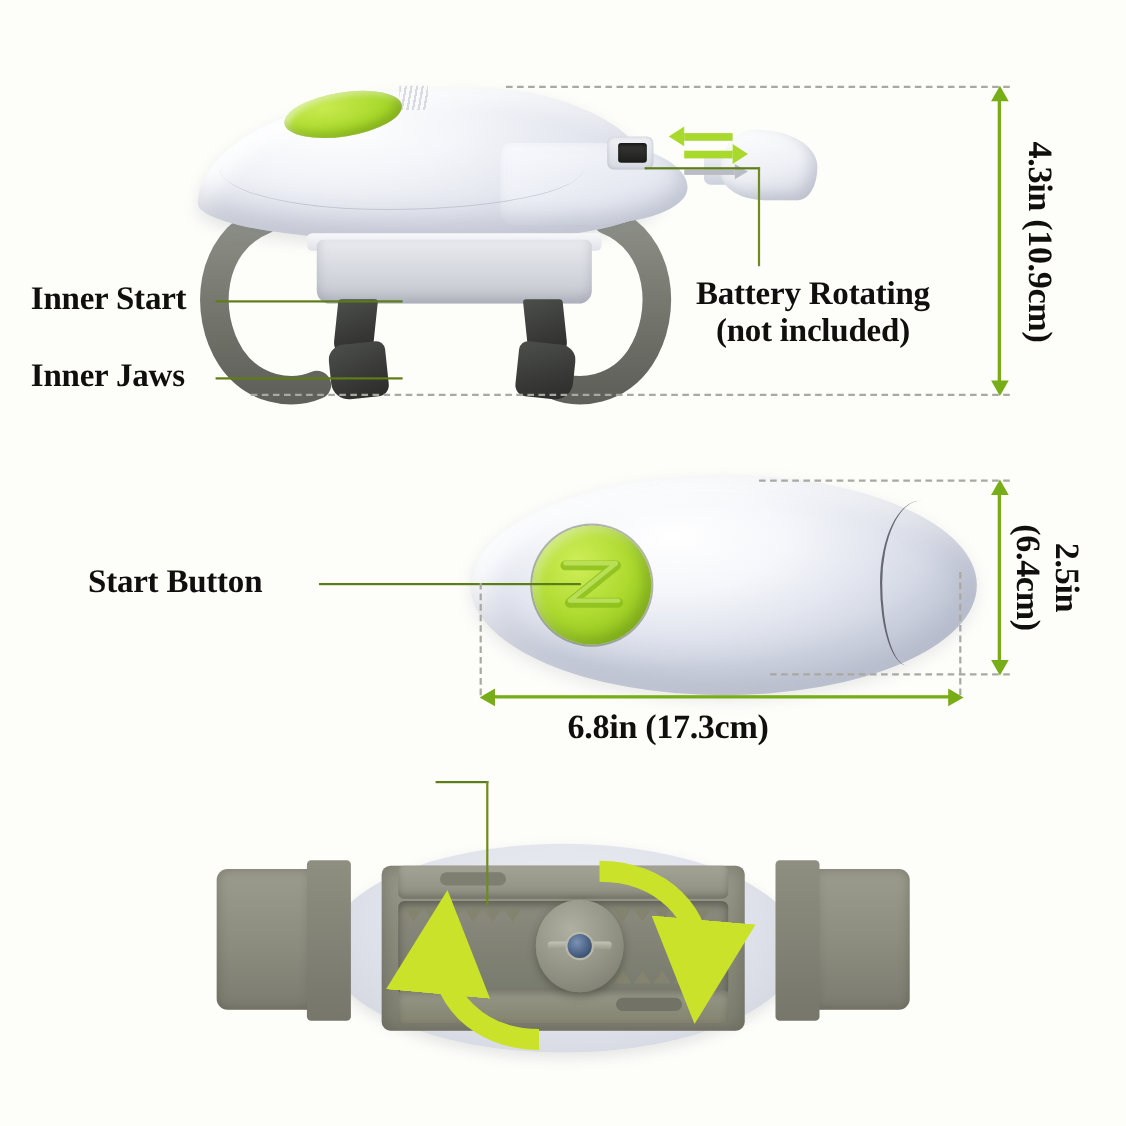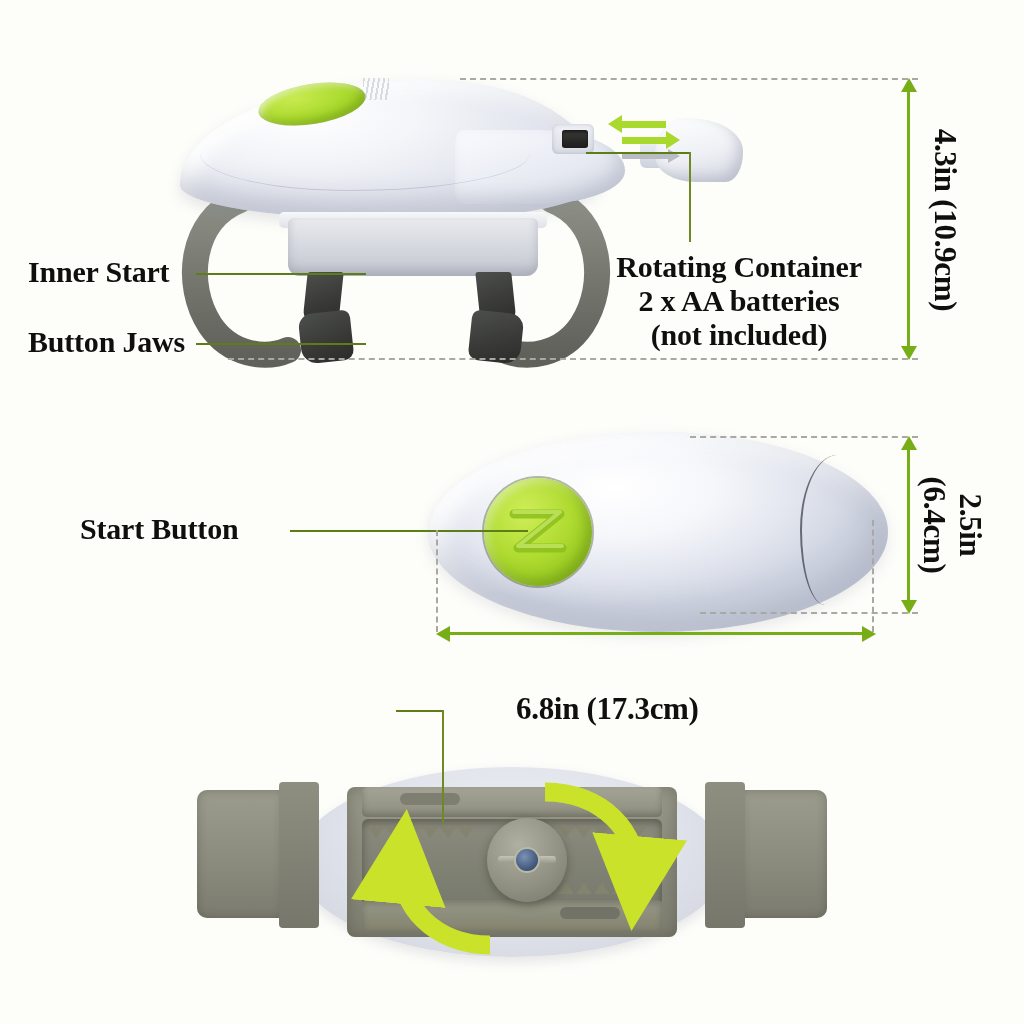--- a/index.html
+++ b/index.html
@@ -258,25 +258,24 @@
       </div>
     </div>
 
     <div class="abs leader" style="left:586px;top:152px;width:105px;"></div>
     <div class="abs leader-v" style="left:689px;top:152px;height:90px;"></div>
 
     <div class="abs leader" style="left:196px;top:273px;width:170px;"></div>
     <div class="abs leader" style="left:196px;top:343px;width:170px;"></div>
 
     <div class="abs callout" style="left:28px;top:255px;">Inner Start</div>
-    <div class="abs callout" style="left:28px;top:325px;">Button Jaws</div>
+    <div class="abs callout" style="left:28px;top:325px;">Inner Jaws</div>
 
     <div class="abs" style="left:604px;top:250px;text-align:center;width:270px;">
-      <div class="callout">Rotating Container</div>
-      <div class="callout">2 x AA batteries</div>
+      <div class="callout">Battery Rotating</div>
       <div class="callout">(not included)</div>
     </div>
 
     <div class="abs dash-h" style="left:460px;top:78px;width:458px;"></div>
     <div class="abs dash-h" style="left:228px;top:358px;width:690px;"></div>
     <div class="abs" style="left:900px;top:78px;height:282px;width:18px;">
       <div class="abs ah-up" style="left:1px;top:0;"></div>
       <div class="abs arrow-line-v" style="left:7px;top:10px;height:262px;"></div>
       <div class="abs ah-dn" style="left:1px;top:268px;"></div>
     </div>
@@ -315,21 +314,21 @@
         <div class="dim-text">2.5in</div>
         <div class="dim-text">(6.4cm)</div>
       </div>
     </div>
 
     <div class="abs" style="left:436px;top:225px;width:440px;height:18px;">
       <div class="abs ah-l" style="left:0;top:1px;"></div>
       <div class="abs arrow-line-h" style="left:10px;top:7px;width:420px;"></div>
       <div class="abs ah-r" style="left:426px;top:1px;"></div>
     </div>
-    <div class="abs dim-text" style="left:516px;top:243px;margin-top:48px;">6.8in (17.3cm)</div>
+    <div class="abs dim-text" style="left:516px;top:243px;">6.8in (17.3cm)</div>
   </div>
 
   <div class="abs" style="left:0;top:0;width:1024px;height:1024px;">
 
     <div class="abs p3-shell"></div>
 
     <div class="abs p3-pad" style="left:197px;top:790px;width:86px;height:128px;border-radius:10px 4px 4px 10px;"></div>
     <div class="abs p3-hinge" style="left:279px;top:782px;width:40px;height:146px;"></div>
     <div class="abs p3-pad" style="left:741px;top:790px;width:86px;height:128px;border-radius:4px 10px 10px 4px;"></div>
     <div class="abs p3-hinge" style="left:705px;top:782px;width:40px;height:146px;"></div>

